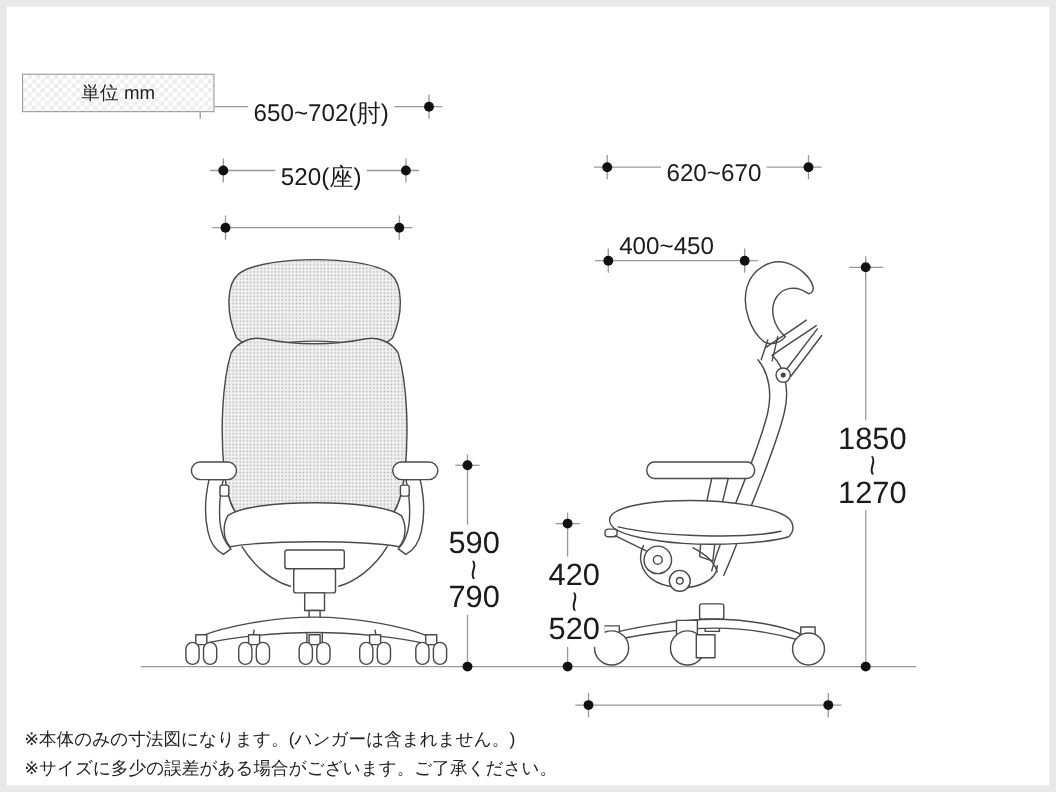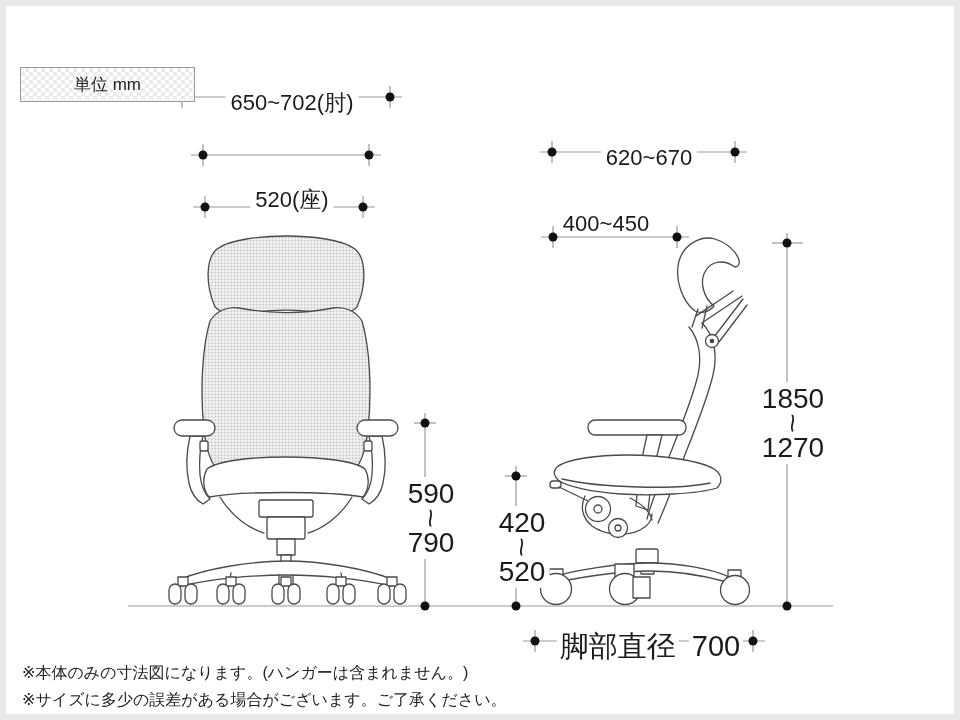--- a/index.html
+++ b/index.html
@@ -264,21 +264,21 @@
         <line x1="781" y1="227" x2="781" y2="600"></line>
         <line x1="766" y1="237" x2="797" y2="237"></line>
         <circle cx="781" cy="237" r="4.5" fill="#111" stroke="none"></circle>
         <circle cx="781" cy="600" r="4.5" fill="#111" stroke="none"></circle>
       </g>
     </g>
   </svg>
 
   <div class="dim-label" style="left:286px; top:97px;">650~702(肘)</div>
 
-  <div class="dim-label" style="left:286px; top:155px;margin-top:39px;">520(座)</div>
+  <div class="dim-label" style="left:286px; top:155px;">520(座)</div>
 
 
   <div class="dim-label" style="left:643px; top:152px;">620~670</div>
 
   <div class="dim-label no-bg" style="left:600px; top:218px;">400~450</div>
 
   <div class="vdim" style="left:425px; top:512px;">
     <span>590</span>
     <span class="tilde">~</span>
     <span>790</span>
@@ -289,23 +289,19 @@
     <span class="tilde">~</span>
     <span>520</span>
   </div>
 
   <div class="vdim" style="left:787px; top:417px;">
     <span>1850</span>
     <span class="tilde">~</span>
     <span>1270</span>
   </div>
 
-  <div class="dim-pair" style="left:644px; top:641px;">
-    <span>脚部直径</span>
-    <span>700</span>
-  </div>
 
   <div class="notes">
     <div>※本体のみの寸法図になります。(ハンガーは含まれません。)</div>
     <div>※サイズに多少の誤差がある場合がございます。ご了承ください。</div>
   </div>
 
 </div>
 
 </body></html>

